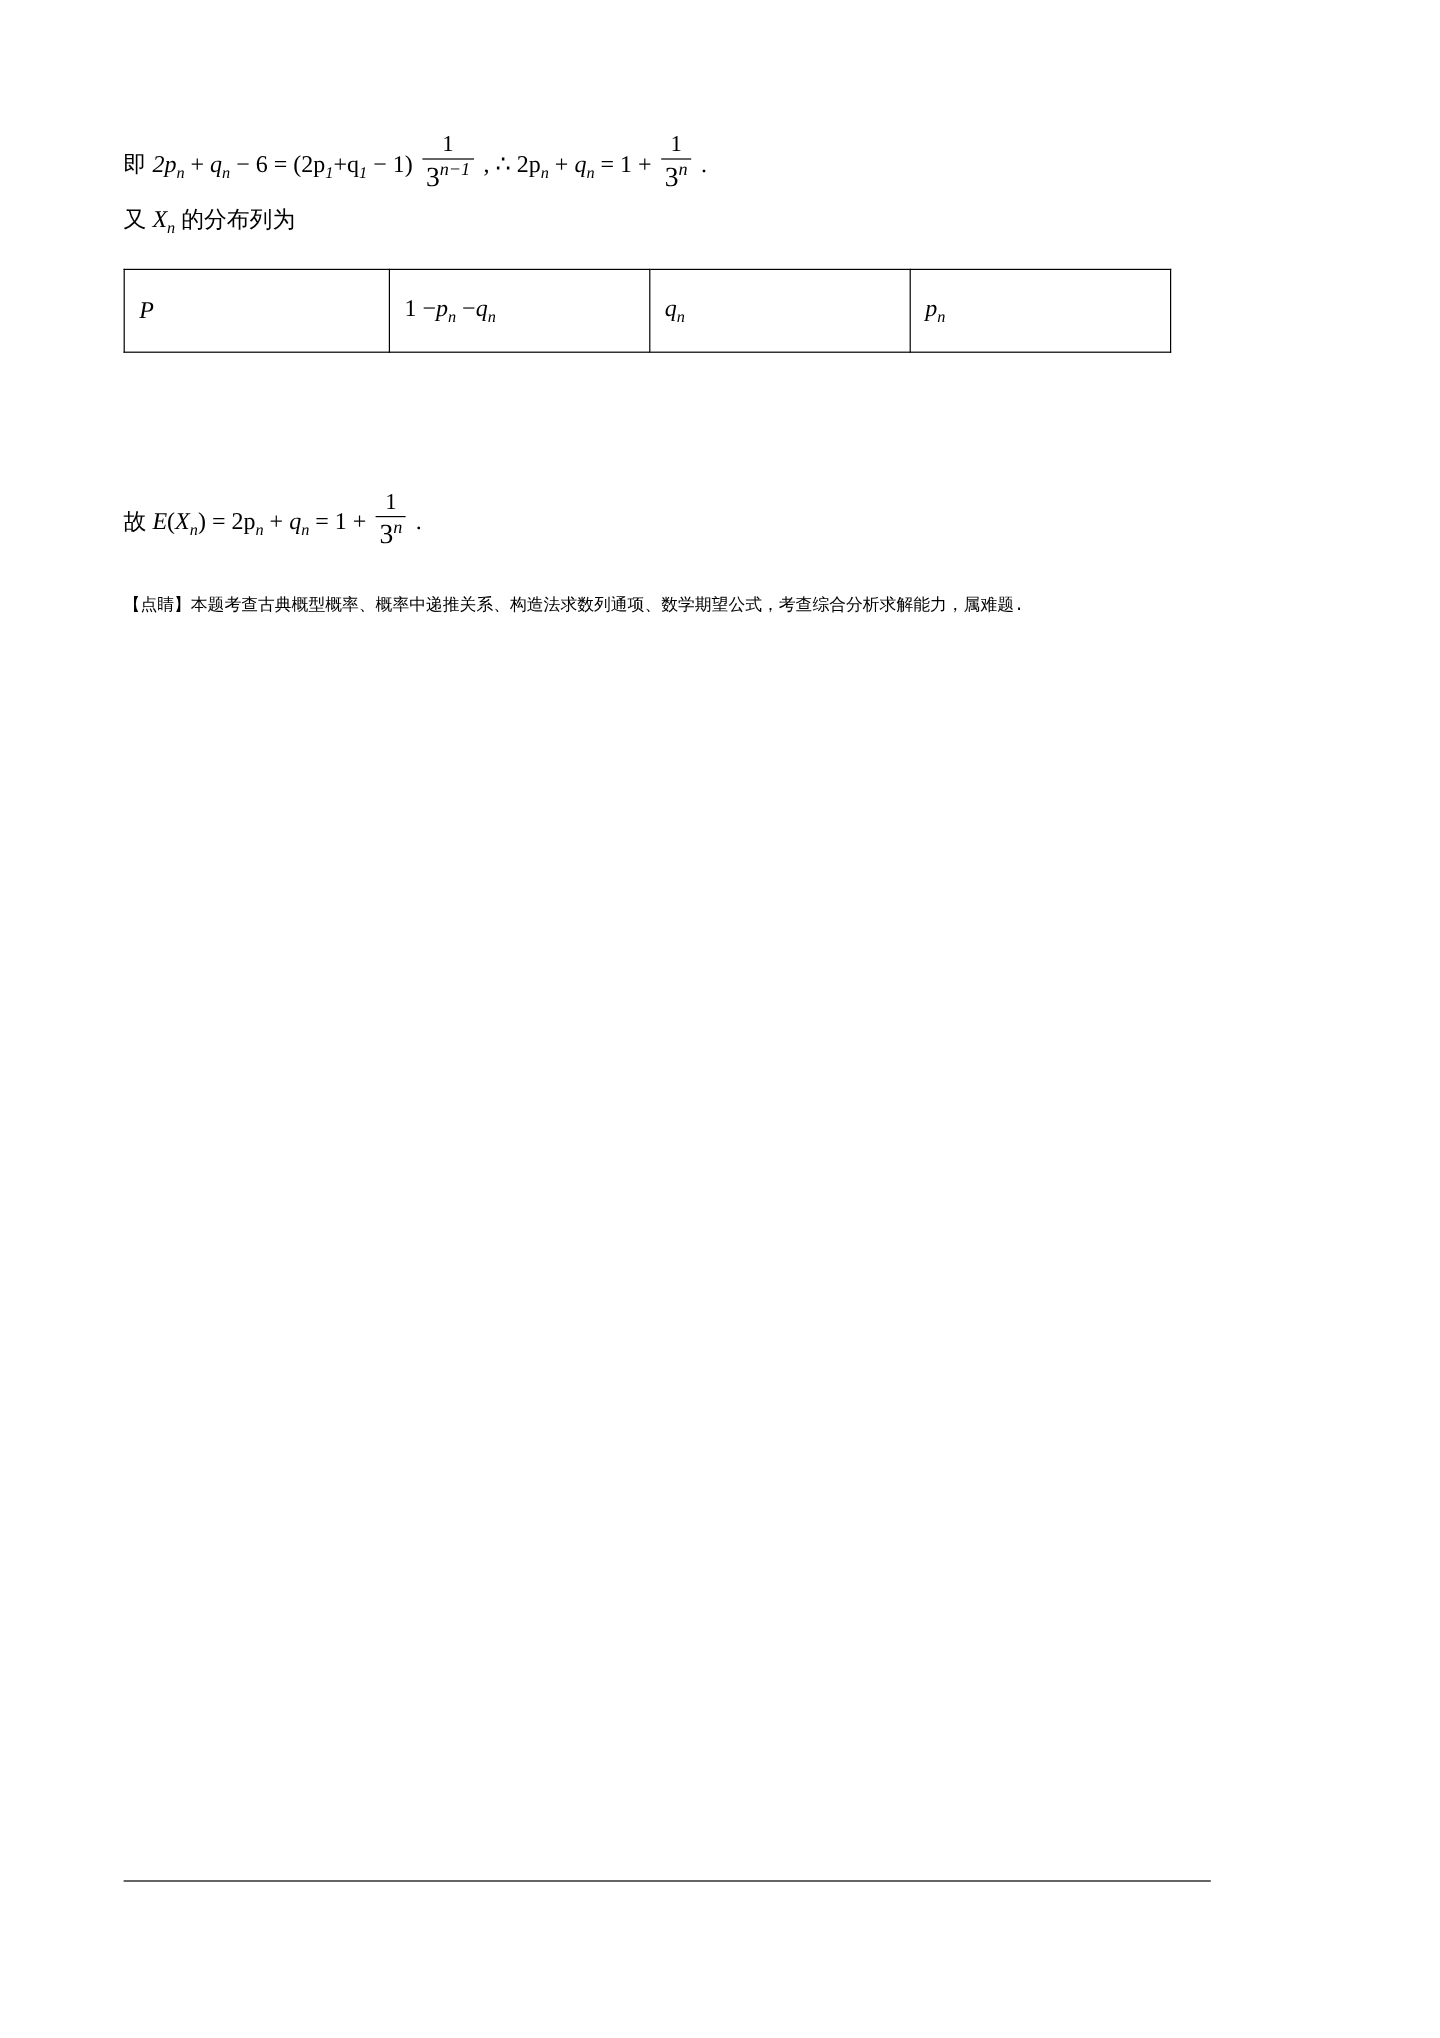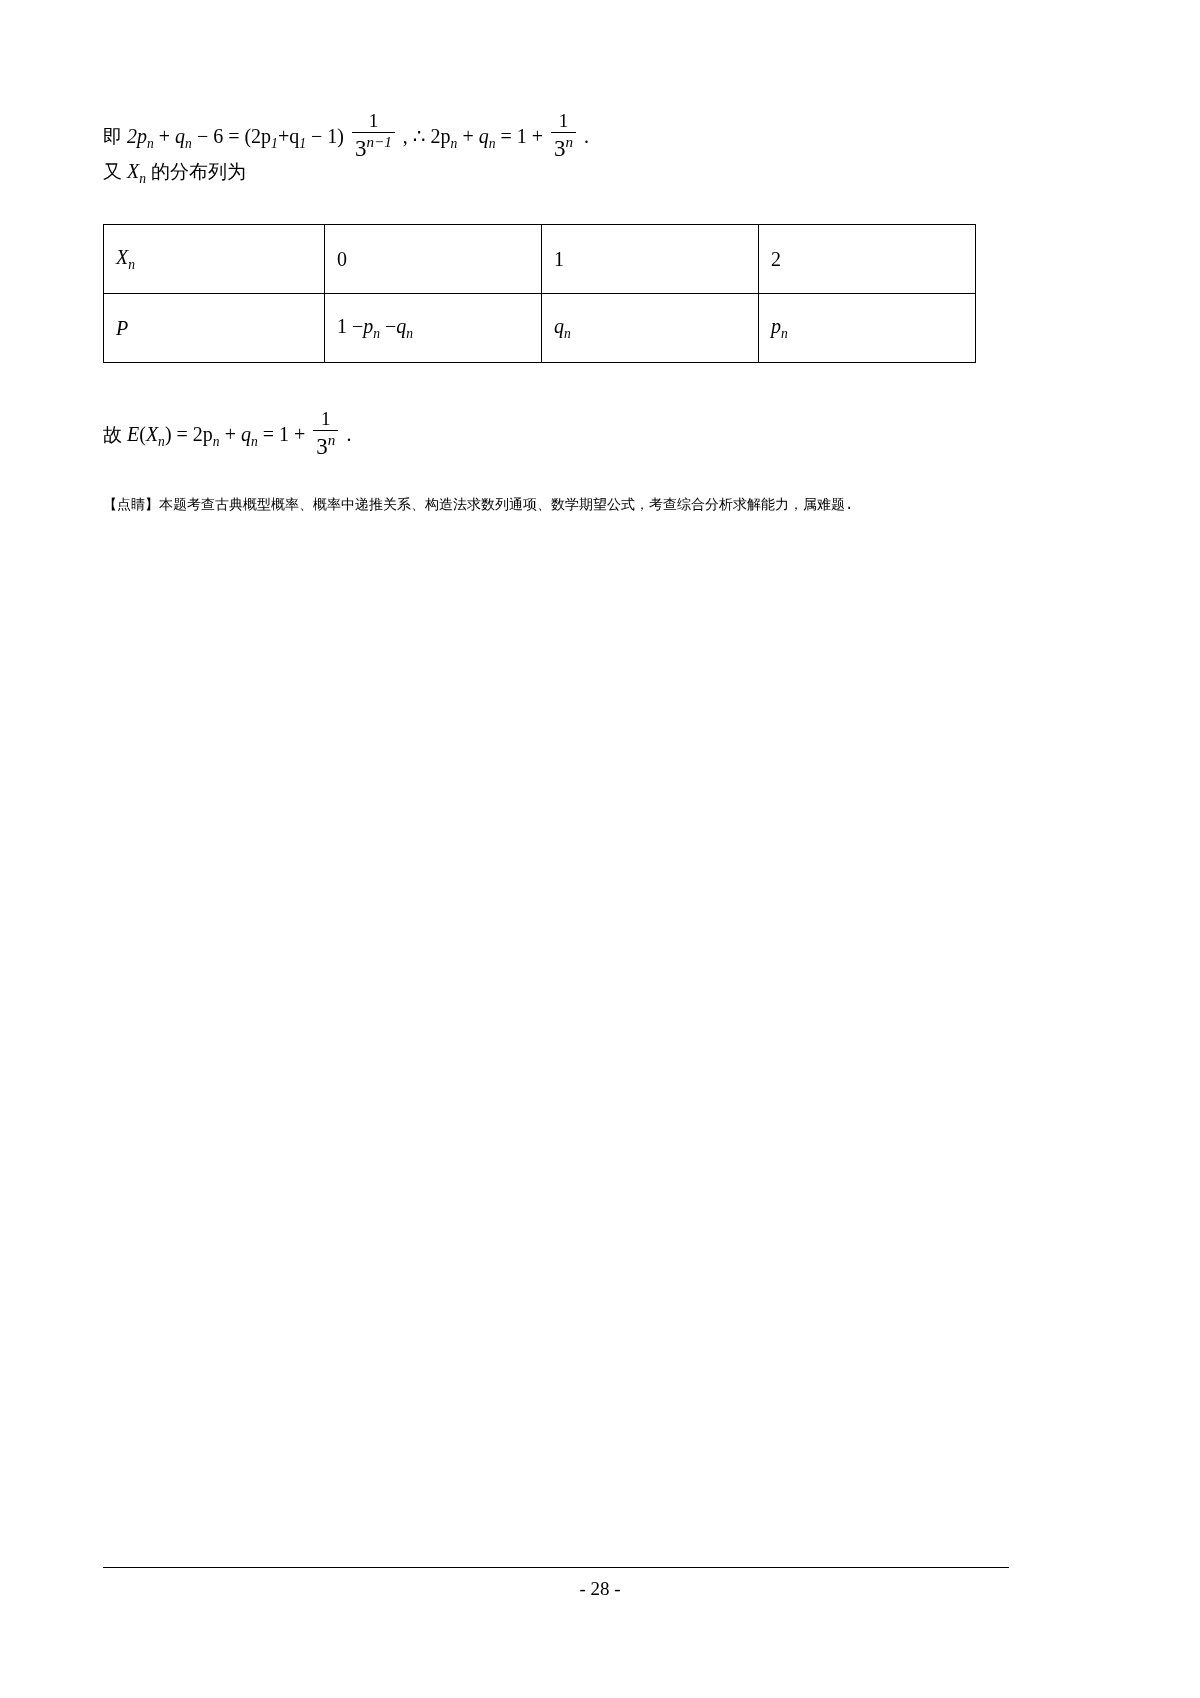--- a/index.html
+++ b/index.html
@@ -71,21 +71,21 @@
     font-size: 19px;
   }
   .line1 {
     position: absolute;
     left: 0px;
     top: 18px;
   }
   .line2 {
     position: absolute;
     left: 0px;
-    top: 64px;
+    top: 76px;
   }
   
   table.dist {
     position: absolute;
     left: 0px;
     top: 128px;
     width: 772px;
     border-collapse: collapse;
     table-layout: fixed;
   }
@@ -164,28 +164,20 @@
     </div>
 
     <div class="line2 math">
       <span class="cn">又</span>
       <span class="it">X</span><span class="sub">n</span>
       <span class="cn">的分布列为</span>
     </div>
 
     <table class="dist">
       <tbody>
-          <tr>
-        <td class="c0">
-          <span class="it">X</span><span class="sub">n</span>
-        </td>
-        <td class="c1">0</td>
-        <td class="c2">1</td>
-        <td class="c3">2</td>
-      </tr>
       <tr>
         <td class="c0">
           <span class="it">P</span>
         </td>
         <td class="c1">
           <span>1 −</span><span class="it">p</span><span class="sub">n</span>
           <span>−</span><span class="it">q</span><span class="sub">n</span>
         </td>
         <td class="c2">
           <span class="it">q</span><span class="sub">n</span>
@@ -209,15 +201,14 @@
         <span class="den"><span>3</span><span class="sup">n</span></span>
       </span>
       <span>.</span>
     </div>
 
     <div class="para"><span>【点睛】</span><span>本题考查古典概型概率、概率中递推关系、构造法求数列通项、数学期望公式，考查综合分析求解能力，属难题.</span></div>
 
   </div>
 
   <div class="footer-rule"></div>
-  <div class="footer-num">- 28 -</div>
 
 </div>
 
 </body></html>

